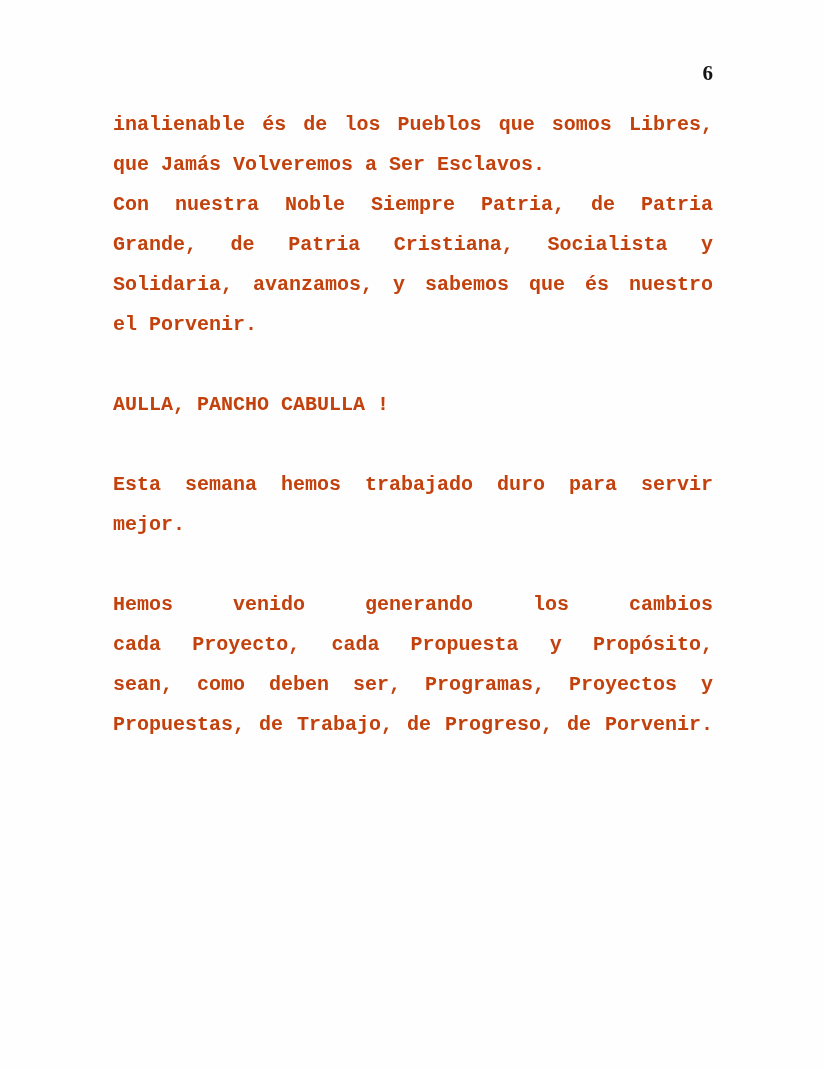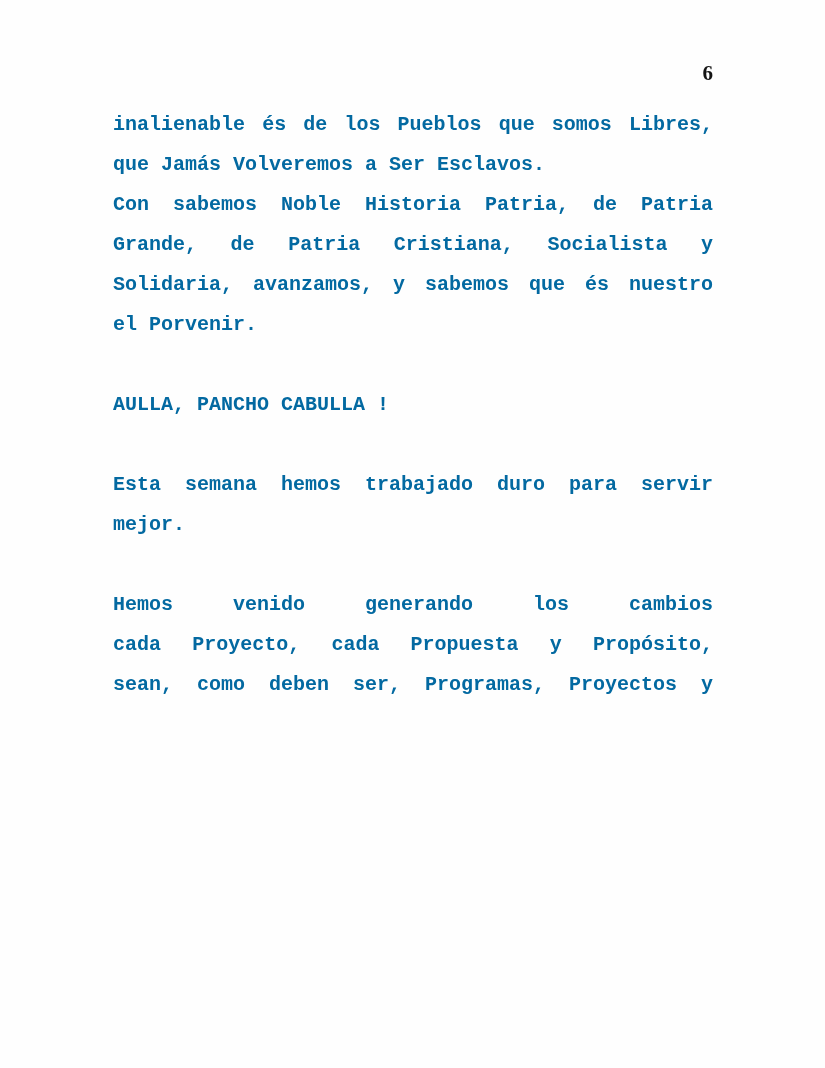--- a/index.html
+++ b/index.html
@@ -31,45 +31,46 @@
     top: 105px;
     left: 113px;
     width: 600px;
   }
   .line {
     height: 40px;
     line-height: 40px;
     font-family: "Liberation Mono", "DejaVu Sans Mono", monospace;
     font-weight: 700;
     font-size: 20px;
-    color: #0369a1;
+    color: #c2410c;
     text-align: left;
     overflow: visible;
   }
   .line.justify {
     text-align: justify;
     text-align-last: justify;
   }
 </style>
 </head>
 <body>
 
 <div class="page">
   <div class="page-number">6</div>
   <div class="text-block">
       <div class="line justify">inalienable és de los Pueblos que somos Libres,</div>
       <div class="line">que Jamás Volveremos a Ser Esclavos.</div>
-      <div class="line justify">Con sabemos Noble Historia Patria, de Patria</div>
+      <div class="line justify">Con nuestra Noble Siempre Patria, de Patria</div>
       <div class="line justify">Grande, de Patria Cristiana, Socialista y</div>
       <div class="line justify">Solidaria, avanzamos, y sabemos que és nuestro</div>
       <div class="line">el Porvenir.</div>
       <div class="line"></div>
       <div class="line">AULLA, PANCHO CABULLA !</div>
       <div class="line"></div>
       <div class="line justify">Esta semana hemos trabajado duro para servir</div>
       <div class="line">mejor.</div>
       <div class="line"></div>
       <div class="line justify">Hemos venido generando los cambios</div>
       <div class="line justify">cada Proyecto, cada Propuesta y Propósito,</div>
       <div class="line justify">sean, como deben ser, Programas, Proyectos y</div>
+      <div class="line justify">Propuestas, de Trabajo, de Progreso, de Porvenir.</div>
       <div class="line"></div>
     </div>
 </div>
 
 </body></html>

